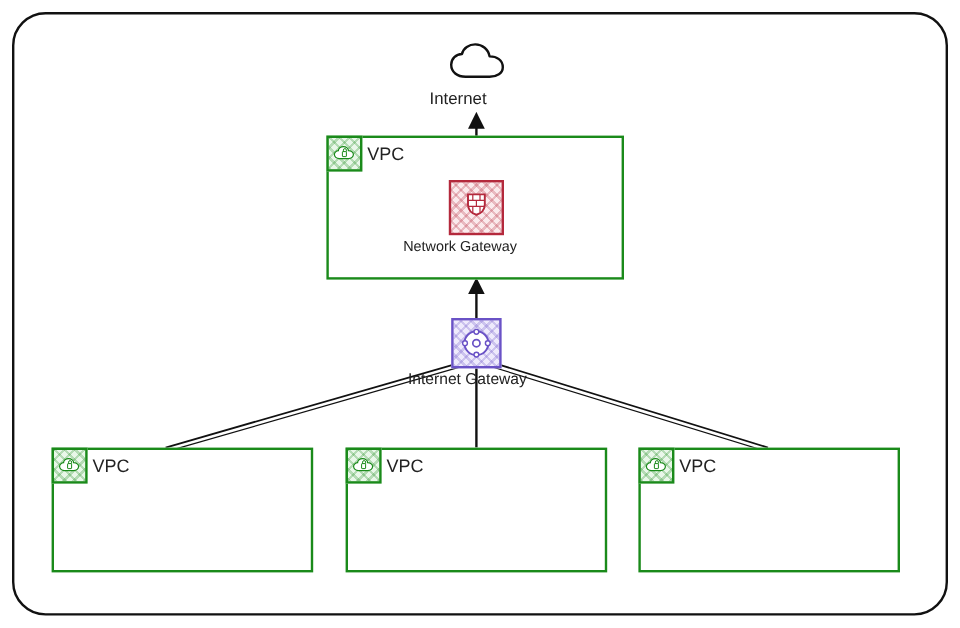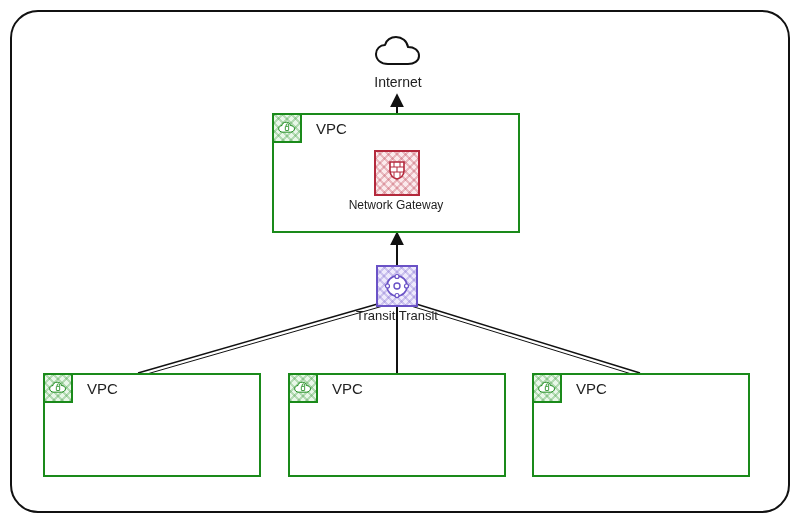--- a/index.html
+++ b/index.html
@@ -16,36 +16,35 @@
     left: 10px;
     top: 10px;
     width: 780px;
     height: 503px;
     border: 2px solid #111;
     border-radius: 28px;
     box-sizing: border-box;
   }
   .node-label {
     font-size: 14px;
-    text-align: center;
     white-space: nowrap;
   }
   .vpc-box {
     position: absolute;
     border: 2px solid #1a8a1a;
     box-sizing: border-box;
     background: #fff;
   }
   .vpc-tag {
     position: absolute;
     left: -2px;
     top: -2px;
     display: flex;
     align-items: center;
-    gap: 14px;
+    gap: 4px;
   }
   .vpc-swatch {
     width: 30px;
     height: 30px;
     border: 2px solid #1a8a1a;
     box-sizing: border-box;
     background-color: #e9f7e9;
     background-image:
       repeating-linear-gradient(45deg, rgba(26,138,26,0.25) 0 2px, transparent 2px 6px),
       repeating-linear-gradient(-45deg, rgba(26,138,26,0.25) 0 2px, transparent 2px 6px);
@@ -156,21 +155,21 @@
 <div class="tgw-icon-box" style="left:376px; top:265px;">
   <svg width="30" height="30" viewBox="0 0 30 30">
     <circle cx="15" cy="15" r="10" fill="#fff" stroke="#6a52c6" stroke-width="1.6"></circle>
     <circle cx="15" cy="15" r="3" fill="#fff" stroke="#6a52c6" stroke-width="1.4"></circle>
     <circle cx="15" cy="5.5" r="2" fill="#fff" stroke="#6a52c6" stroke-width="1.2"></circle>
     <circle cx="15" cy="24.5" r="2" fill="#fff" stroke="#6a52c6" stroke-width="1.2"></circle>
     <circle cx="5.5" cy="15" r="2" fill="#fff" stroke="#6a52c6" stroke-width="1.2"></circle>
     <circle cx="24.5" cy="15" r="2" fill="#fff" stroke="#6a52c6" stroke-width="1.2"></circle>
   </svg>
 </div>
-<div class="node-label" style="position:absolute; left:340px; top:308px; width:114px; font-size:13px;">Transit Transit</div>
+<div class="node-label" style="position:absolute; left:340px; top:308px; width:114px; font-size:13px;">Internet Gateway</div>
 
 <div class="vpc-box" style="left:43px; top:373px; width:218px; height:104px;">
   <div class="vpc-tag">
     <div class="vpc-swatch">
       <svg viewBox="0 0 24 16">
         <path d="M7 13c-3 0-5-2-5-4 0-2 2-4 4-4 0-2 2-4 5-4s5 2 5 4c3 0 5 2 5 4s-2 4-5 4H7z" fill="#fff" stroke="#1a8a1a" stroke-width="1.2"></path>
         <rect x="10" y="6" width="4" height="5" rx="0.5" fill="none" stroke="#1a8a1a" stroke-width="1"></rect>
         <path d="M11 6v-1.5a1.5 1.5 0 0 1 3 0V6" fill="none" stroke="#1a8a1a" stroke-width="1"></path>
       </svg>
     </div>

